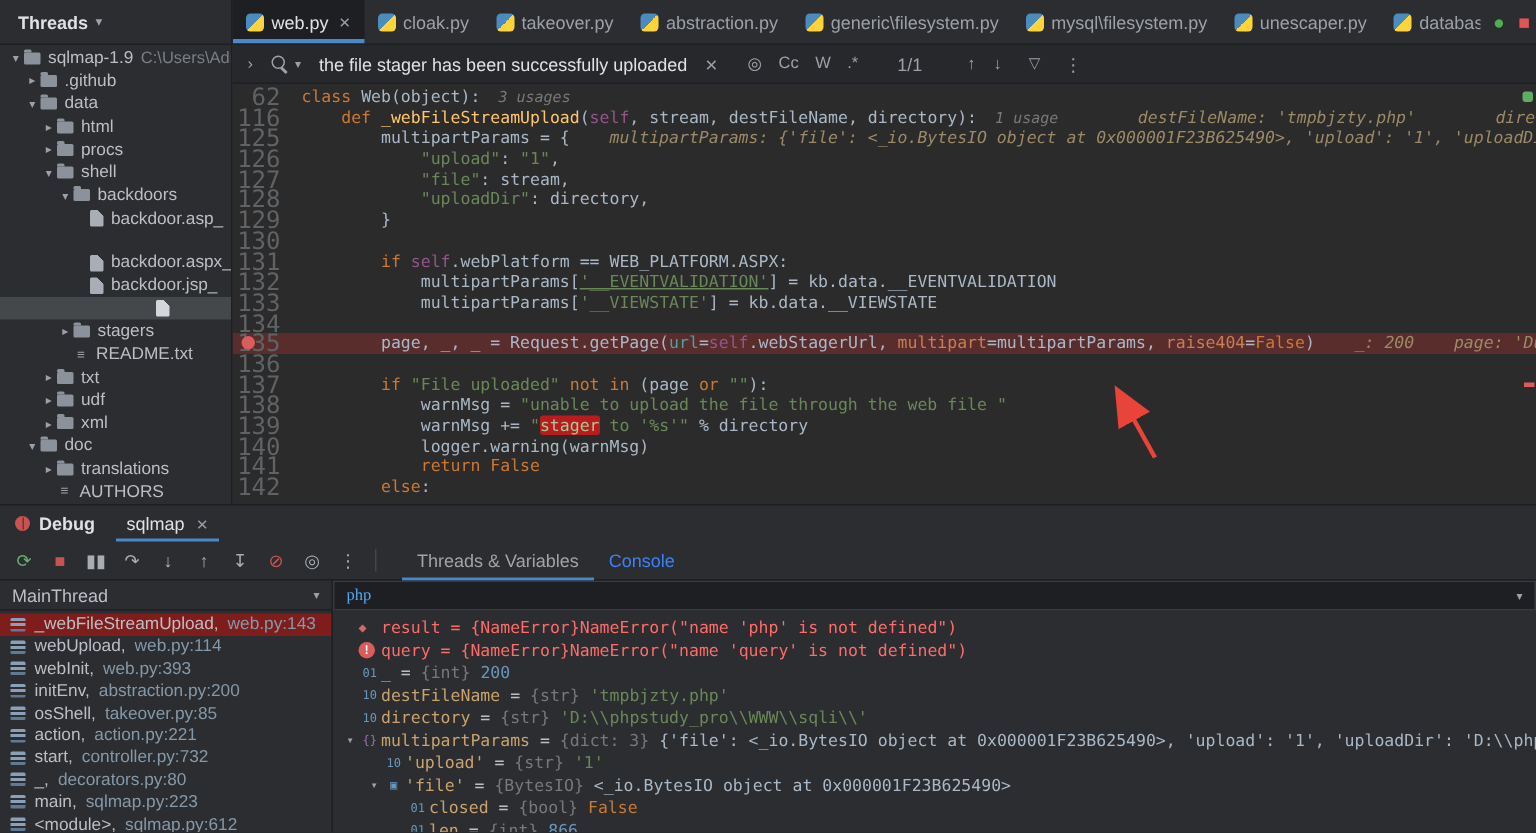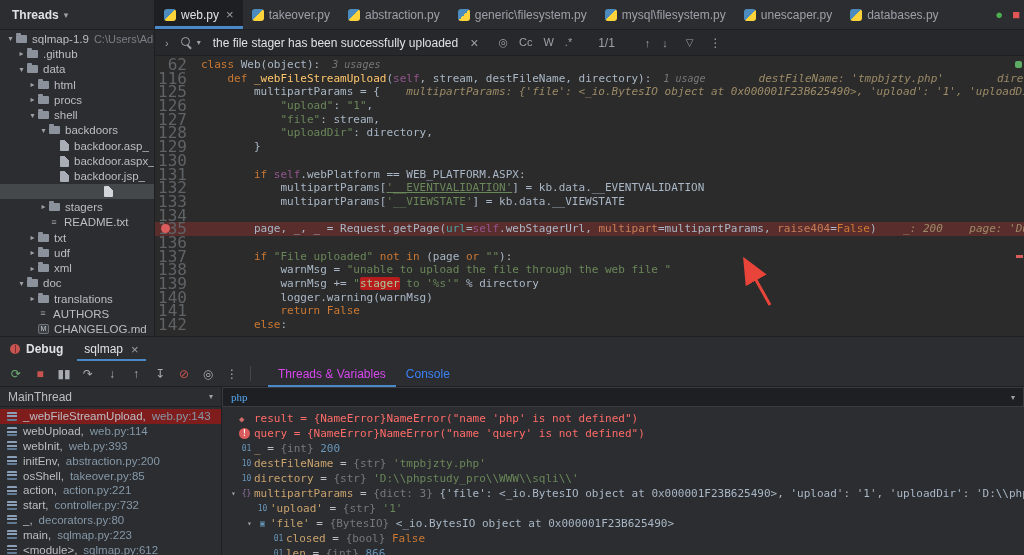--- a/index.html
+++ b/index.html
@@ -78,21 +78,21 @@
   .debug-header{height:24px;flex:none;display:flex;align-items:center;gap:14px;padding-left:10px}
   .bug-ic{width:10px;height:10px;border-radius:50%;background:#c75450;position:relative;flex:none}
   .bug-ic::after{content:"";position:absolute;left:4.5px;top:1px;width:1px;height:8px;background:#7c2f2c}
   .debug-title{font-weight:bold;color:#dfe1e5}
   .session-tab{display:flex;align-items:center;gap:6px;height:24px;padding:0 7px;color:#dfe1e5;box-shadow:inset 0 -2px 0 #4a88c7}
   .debug-toolbar{height:26px;flex:none;display:flex;align-items:center;gap:11px;padding:0 9px;border-bottom:1px solid #1e1f22}
   .dbg-icon{font-size:12px;line-height:1;text-align:center;min-width:14px}
   .tb-sep{width:1px;height:15px;background:#43454a}
   .debug-view-tabs{display:flex;margin-left:6px;height:26px}
   .view-tab{padding:0 10px;display:flex;align-items:center;color:#3b82f6;white-space:nowrap}
-  .view-tab.active{color:#d946ef;box-shadow:inset 0 -2px 0 #4a88c7}
+  .view-tab.active{color:#a3a3a3;box-shadow:inset 0 -2px 0 #4a88c7}
 
   .debug-content{flex:1;display:flex;overflow:hidden}
   .frames-col{width:222px;flex:none;display:flex;flex-direction:column;border-right:1px solid #1e1f22;overflow:hidden}
   .thread-row{height:20px;flex:none;display:flex;align-items:center;padding:0 8px;border-bottom:1px solid #1e1f22;color:#bcbec4}
   .thread-chev{margin-left:auto;font-size:8px;color:#9da0a8}
   .frames-list{flex:1;overflow:hidden;padding-top:2px}
   .frame-row{height:14.8px;display:flex;align-items:center;gap:6px;padding:0 7px;font-size:11.5px;white-space:nowrap}
   .frame-row.selected{background:#7f1d1d}
   .frame-icon{width:10px;height:9px;flex:none;background:linear-gradient(#89a0b8 0 2px,transparent 2px 3.5px,#89a0b8 3.5px 5.5px,transparent 5.5px 7px,#607a94 7px 9px);border-radius:1px}
   .frame-fn{color:#bcbec4}
@@ -129,20 +129,24 @@
       <span class="hdr-chev">▾</span>
     </div>
     <div class="tabstrip">
         <div class="tab active">
           <span class="py-icon"></span>
           <span class="tab-label">web.py</span>
           <span class="tab-close">×</span>
         </div>
         <div class="tab">
           <span class="py-icon"></span>
+          <span class="tab-label">cloak.py</span>
+        </div>
+        <div class="tab">
+          <span class="py-icon"></span>
           <span class="tab-label">takeover.py</span>
         </div>
         <div class="tab">
           <span class="py-icon"></span>
           <span class="tab-label">abstraction.py</span>
         </div>
         <div class="tab">
           <span class="py-icon"></span>
           <span class="tab-label">generic\filesystem.py</span>
         </div>
@@ -202,21 +206,21 @@
           <div class="tree-row" style="padding-left: 38px;">
             <span class="chev">▾</span>
             <span class="folder-icon"></span>
             <span class="tree-label">backdoors</span>
           </div>
           <div class="tree-row" style="padding-left: 49px;">
             <span class="chev">&nbsp;</span>
             <span class="file-icon"></span>
             <span class="tree-label">backdoor.asp_</span>
           </div>
-          <div class="tree-row" style="padding-left: 49px;">
+          <div class="tree-row" style="padding-left: 49px; margin-top: 14px;">
             <span class="chev">&nbsp;</span>
             <span class="file-icon"></span>
             <span class="tree-label">backdoor.aspx_</span>
           </div>
           <div class="tree-row" style="padding-left: 49px;">
             <span class="chev">&nbsp;</span>
             <span class="file-icon"></span>
             <span class="tree-label">backdoor.jsp_</span>
           </div>
           <div class="tree-row selected" style="padding-left: 49px; gap: 44px;">

